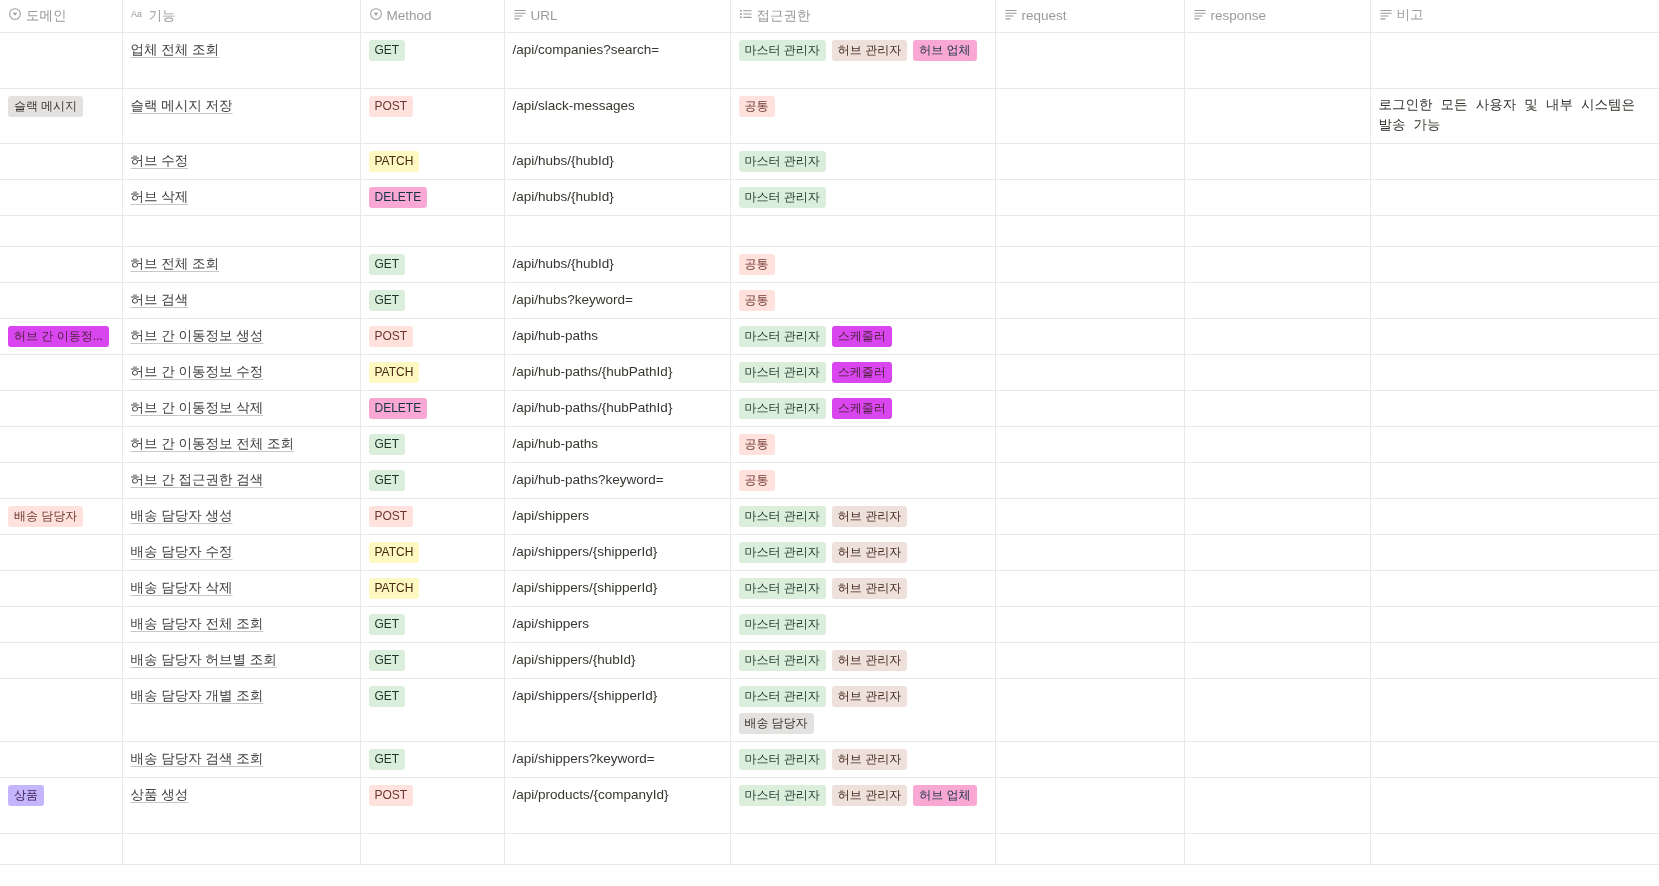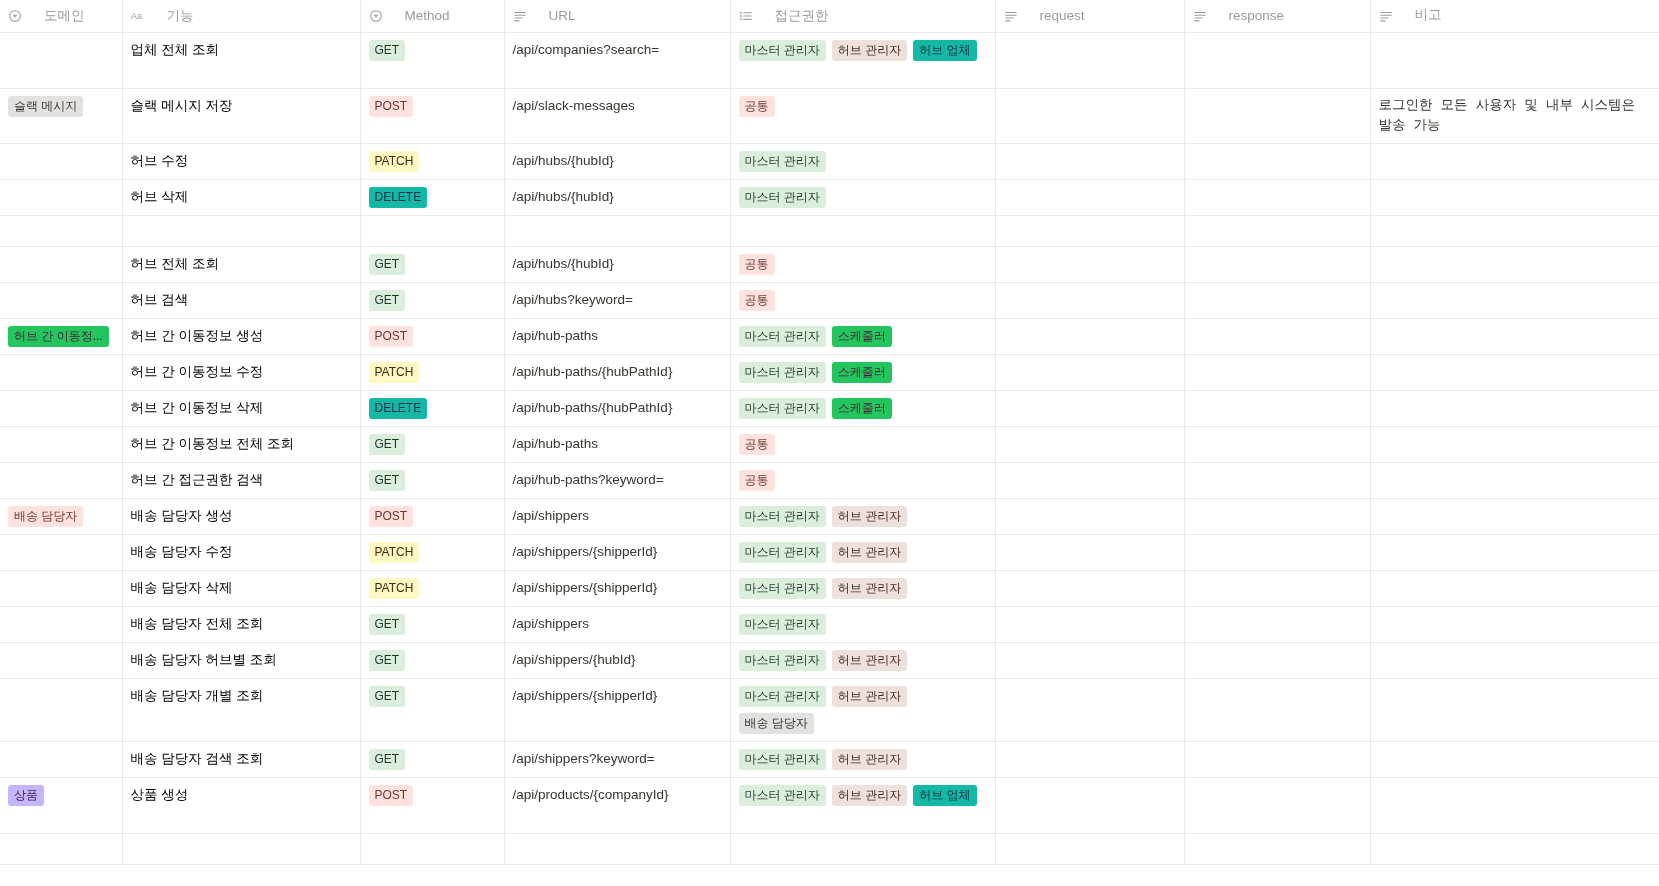--- a/index.html
+++ b/index.html
@@ -53,39 +53,39 @@
     color: #9b9a97;
     font-size: 13.5px;
     font-weight: 400;
     background: #ffffff;
     white-space: nowrap;
     vertical-align: middle;
   }
 
   .hdr {
     display: flex;
-    align-items: center;
-    gap: 22px;
+    gap: 4px;
     height: 18px;
   }
   .hdr-label { color: #9b9a97; font-size: 13.5px; line-height: 18px; }
 
   .ic { display: inline-flex; width: 14px; height: 14px; flex: 0 0 14px; align-items: center; justify-content: center; }
   .ic svg { display: block; }
 
   
   tr.r-h56 td { height: 56px; box-sizing: border-box; }
   tr.r-h50 td { height: 50px; box-sizing: border-box; }
   tr.r-h31 td { height: 31px; box-sizing: border-box; }
 
   
   .title-link {
+    text-decoration: underline;
     text-decoration-color: rgba(55,53,47,0.28);
     text-underline-offset: 3px;
-    color: #000000;
+    color: #404040;
     cursor: pointer;
   }
 
   .url-text { color: #37352f; white-space: nowrap; }
 
   
   .tags {
     display: flex;
     flex-wrap: wrap;
     gap: 6px 6px;
@@ -96,26 +96,26 @@
     border-radius: 3px;
     padding: 1px 6px 2px 6px;
     font-size: 12px;
     line-height: 18px;
     white-space: nowrap;
     max-width: 100%;
     overflow: hidden;
     text-overflow: ellipsis;
     cursor: pointer;
   }
-  .tag-default { background: #e3e2e0; color: #37352f; }
+  .tag-default { background: #e3e2e0; color: #37352f; font-family: Liberation Serif, serif; }
   .tag-green   { background: #dbeddb; color: #1c3829; }
   .tag-red     { background: #ffe2dd; color: #6e3630; }
-  .tag-blue    { background: #14b8a6; color: #183347; }
+  .tag-blue    { background: #f9a8d4; color: #183347; }
   .tag-orange  { background: #fef9c3; color: #49290f; }
-  .tag-pink    { background: #22c55e; color: #4c2238; }
+  .tag-pink    { background: #d946ef; color: #4c2238; }
   .tag-purple  { background: #c4b5fd; color: #412454; }
   .tag-brown   { background: #eee0da; color: #442a1e; }
 
   .tag-trunc { max-width: 106px; }
 
   .remark-text { color: #37352f; }
 </style>
 </head>
 <body>
 

